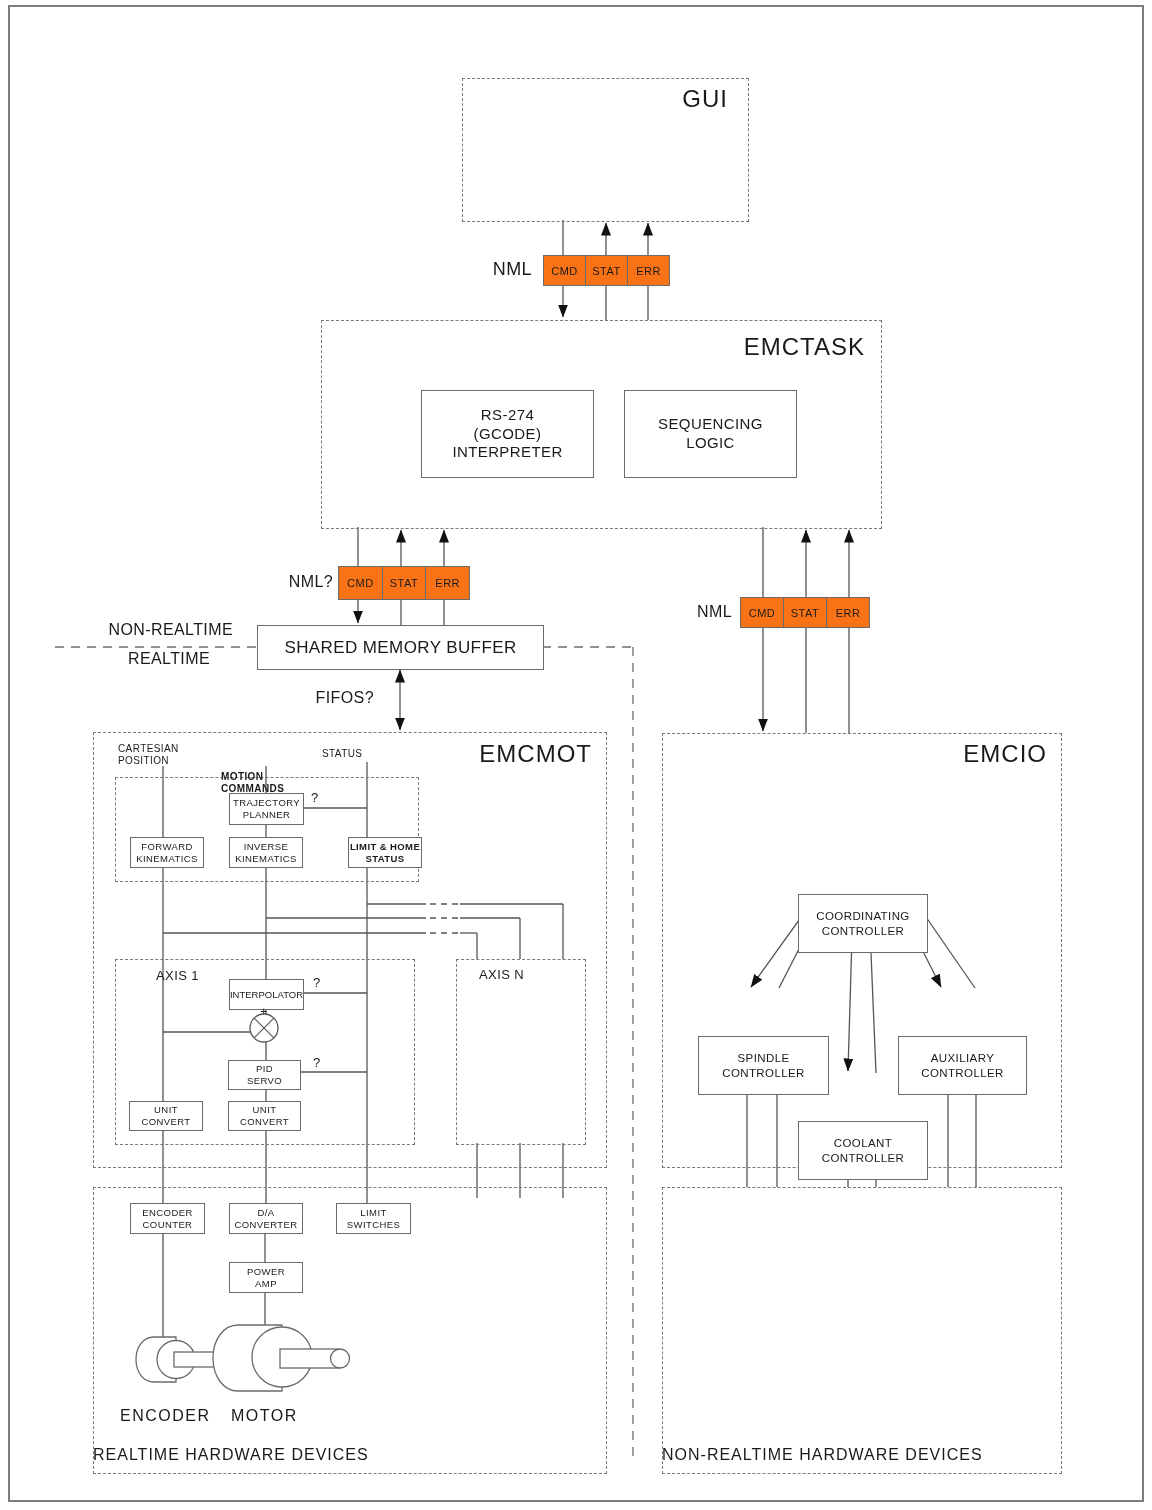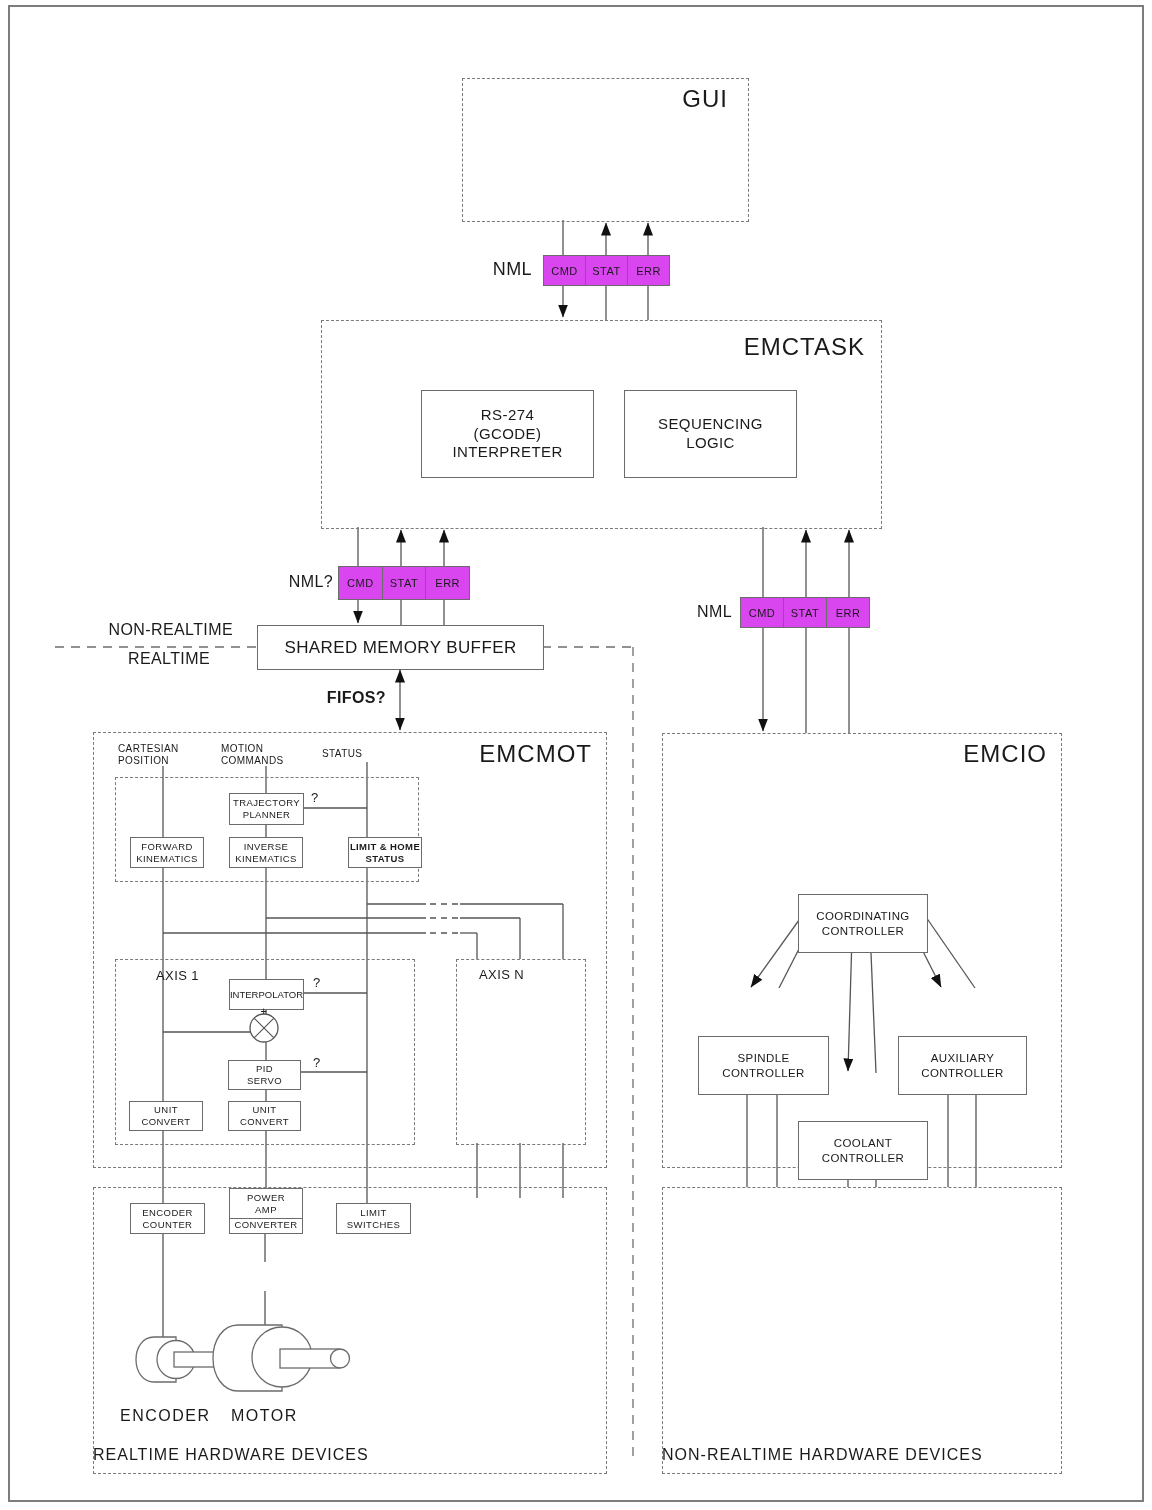--- a/index.html
+++ b/index.html
@@ -13,21 +13,21 @@
     display:flex;align-items:center;justify-content:center;text-align:center;
     white-space:pre-line;letter-spacing:0.4px;line-height:1.25;
   }
   .box-dashed{
     position:absolute;border:1.4px dashed #7a7a7a;background:transparent;
   }
   .lbl{
     position:absolute;white-space:pre-line;letter-spacing:0.4px;line-height:1.15;
   }
   .module-title{font-size:24px;letter-spacing:1px;text-align:right;}
-  .nml-group{position:absolute;display:flex;border:1.4px solid #6b6b6b;background:#d946ef;}
+  .nml-group{position:absolute;display:flex;border:1.4px solid #6b6b6b;background:#f97316;}
   .nml-cell{
     flex:1;display:flex;align-items:center;justify-content:center;
     font-size:11px;letter-spacing:0.5px;
   }
   .nml-cell + .nml-cell{border-left:1.4px solid #6b6b6b;}
   .f9{font-size:9.5px;}
   .f10{font-size:10px;}
   .f11{font-size:11.5px;margin-top:48px;}
   .f13{font-size:13px;}
   .f15{font-size:15px;}
@@ -190,25 +190,25 @@
 
   <div class="box-solid f15" style="left:421px;top:390px;width:171px;height:86px;">RS-274
 (GCODE)
 INTERPRETER</div>
   <div class="box-solid f17" style="left:257px;top:625px;width:285px;height:43px;">SHARED MEMORY BUFFER</div>
 
   <div class="box-solid f15" style="left:624px;top:390px;width:171px;height:86px;">SEQUENCING
 LOGIC</div>
   <div class="lbl f16 tr" style="left:80px;top:621px;width:153px;">NON-REALTIME</div>
   <div class="lbl f16 tr" style="left:80px;top:650px;width:130px;">REALTIME</div>
-  <div class="lbl f16 tr" style="left:300px;top:689px;width:86px;font-weight:bold;">FIFOS?</div>
+  <div class="lbl f16 tr" style="left:288px;top:689px;width:86px;">FIFOS?</div>
 
   <div class="lbl f10 tc" style="left:118px;top:743px;width:90px;">CARTESIAN
 POSITION</div>
-  <div class="lbl f10 tc" style="left:221px;top:743px;width:90px;">MOTION
+  <div class="lbl f10 tc" style="left:221px;top:771px;width:90px;font-weight:bold;">MOTION
 COMMANDS</div>
   <div class="lbl f10 tc" style="left:322px;top:748px;width:90px;">STATUS</div>
 
   <div class="box-solid f9" style="left:229px;top:793px;width:73px;height:30px;">TRAJECTORY
 PLANNER</div>
   <div class="lbl f13" style="left:311px;top:791px;width:14px;">?</div>
 
   <div class="box-solid f9" style="left:130px;top:837px;width:72px;height:29px;">FORWARD
 KINEMATICS</div>
   <div class="box-solid f9" style="left:229px;top:837px;width:72px;height:29px;">INVERSE
@@ -241,21 +241,21 @@
 CONTROLLER</div>
   <div class="box-solid f11" style="left:798px;top:1073px;width:128px;height:57px;">COOLANT
 CONTROLLER</div>
 
   <div class="box-solid f9" style="left:130px;top:1203px;width:73px;height:29px;">ENCODER
 COUNTER</div>
   <div class="box-solid f9" style="left:229px;top:1203px;width:72px;height:29px;">D/A
 CONVERTER</div>
   <div class="box-solid f9" style="left:336px;top:1203px;width:73px;height:29px;">LIMIT
 SWITCHES</div>
-  <div class="box-solid f9" style="left:229px;top:1188px;width:72px;height:29px;">POWER
+  <div class="box-solid f9" style="left:229px;top:1262px;width:72px;height:29px;">POWER
 AMP</div>
 
   <div class="lbl f16" style="left:120px;top:1407px;width:95px;letter-spacing:1.5px;">ENCODER</div>
   <div class="lbl f16" style="left:231px;top:1407px;width:70px;letter-spacing:1.5px;">MOTOR</div>
 
   <div class="lbl f16 tc" style="left:93px;top:1446px;width:512px;letter-spacing:1px;">REALTIME HARDWARE DEVICES</div>
   <div class="lbl f16 tc" style="left:662px;top:1446px;width:398px;letter-spacing:1px;">NON-REALTIME HARDWARE DEVICES</div>
 
 </div>
 

